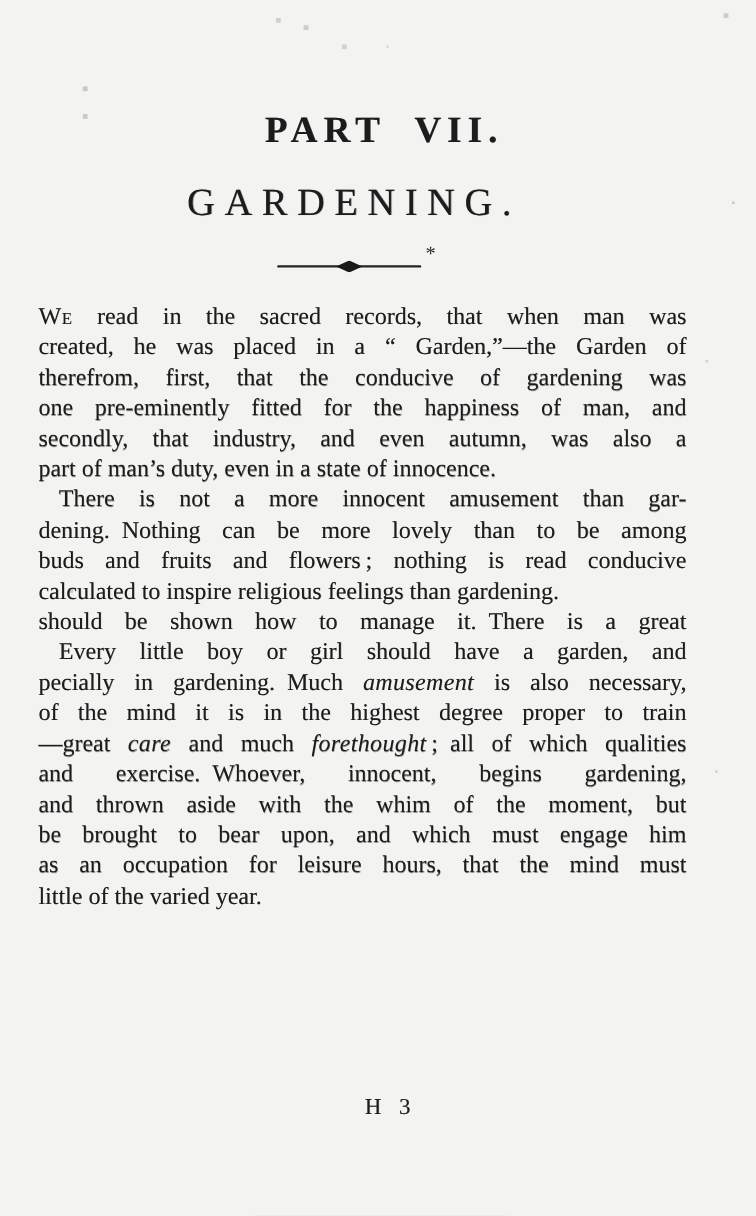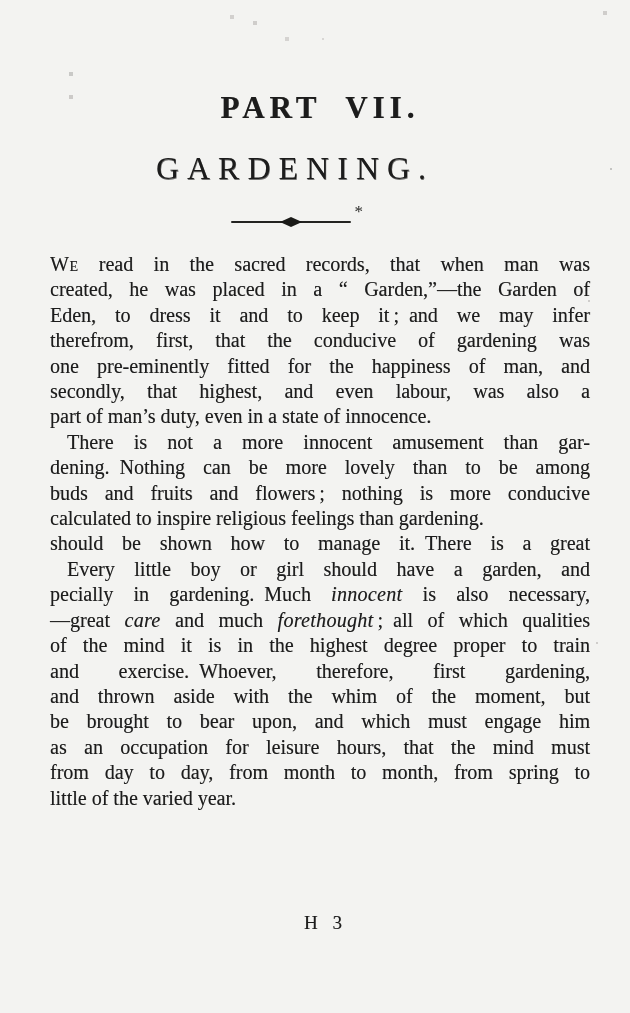--- a/index.html
+++ b/index.html
@@ -53,21 +53,21 @@
   .divider .diamond {
     position: absolute; top: 3px; left: 50%; margin-left: -11px;
     width: 22px; height: 10px; background: #1a1a18;
     clip-path: polygon(50% 0, 100% 50%, 50% 100%, 0 50%);
   }
   .divider .star {
     position: absolute; top: -11px; right: -12px;
     font-size: 17px; line-height: 17px; color: #2a2a28;
   }
   .body-text {
-    position: absolute; top: 252px; left: 50px; width: 540px;
+    position: absolute; top: 252px; left: 32px; width: 540px;
     font-size: 20px; line-height: 25.4px;
     text-shadow: 0.3px 0.3px 0.35px rgba(28,28,28,0.45);
   }
   .line { text-align: justify; text-align-last: justify; white-space: normal; }
   .line.para-last { text-align-last: left; }
   .line.indent { text-indent: 17px; }
   .sc { font-variant: small-caps; letter-spacing: 0.5px; }
   i { letter-spacing: 0.3px; }
   .sig {
     position: absolute; top: 912px; left: 0; width: 100%;
@@ -89,41 +89,39 @@
   <div class="divider">
     <span class="rule"></span>
     <span class="diamond"></span>
     <span class="star">*</span>
   </div>
 
   <div class="body-text">
       <div class="para">
         <div class="line"><span class="sc">We</span> read in the sacred records, that when man was</div>
         <div class="line">created, he was placed in a “ Garden,”—the Garden of</div>
-        <div class="line">Eden, to dress it and to keep it ; and we may infer</div>
         <div class="line">therefrom, first, that the conducive of gardening was</div>
         <div class="line">one pre-eminently fitted for the happiness of man, and</div>
-        <div class="line">secondly, that highest, and even labour, was also a</div>
+        <div class="line">secondly, that industry, and even autumn, was also a</div>
         <div class="line para-last">part of man’s duty, even in a state of innocence.</div>
       </div>
       <div class="para">
         <div class="line indent">There is not a more innocent amusement than gar-</div>
         <div class="line">dening. Nothing can be more lovely than to be among</div>
-        <div class="line">buds and fruits and flowers ; nothing is more conducive</div>
+        <div class="line">buds and fruits and flowers ; nothing is read conducive</div>
         <div class="line para-last">calculated to inspire religious feelings than gardening.</div>
       </div>
       <div class="para">
         <div class="line">should be shown how to manage it. There is a great</div>
         <div class="line indent">Every little boy or girl should have a garden, and</div>
-        <div class="line">pecially in gardening. Much <i>innocent</i> is also necessary,</div>
+        <div class="line">pecially in gardening. Much <i>amusement</i> is also necessary,</div>
+        <div class="line">of the mind it is in the highest degree proper to train</div>
         <div class="line">—great <i>care</i> and much <i>forethought</i> ; all of which qualities</div>
-        <div class="line">of the mind it is in the highest degree proper to train</div>
-        <div class="line">and exercise. Whoever, therefore, first gardening,</div>
+        <div class="line">and exercise. Whoever, innocent, begins gardening,</div>
         <div class="line">and thrown aside with the whim of the moment, but</div>
         <div class="line">be brought to bear upon, and which must engage him</div>
         <div class="line">as an occupation for leisure hours, that the mind must</div>
-        <div class="line">from day to day, from month to month, from spring to</div>
         <div class="line para-last">little of the varied year.</div>
       </div>
     </div>
 
   <div class="sig">H 3</div>
 </div>
 
 </body></html>

